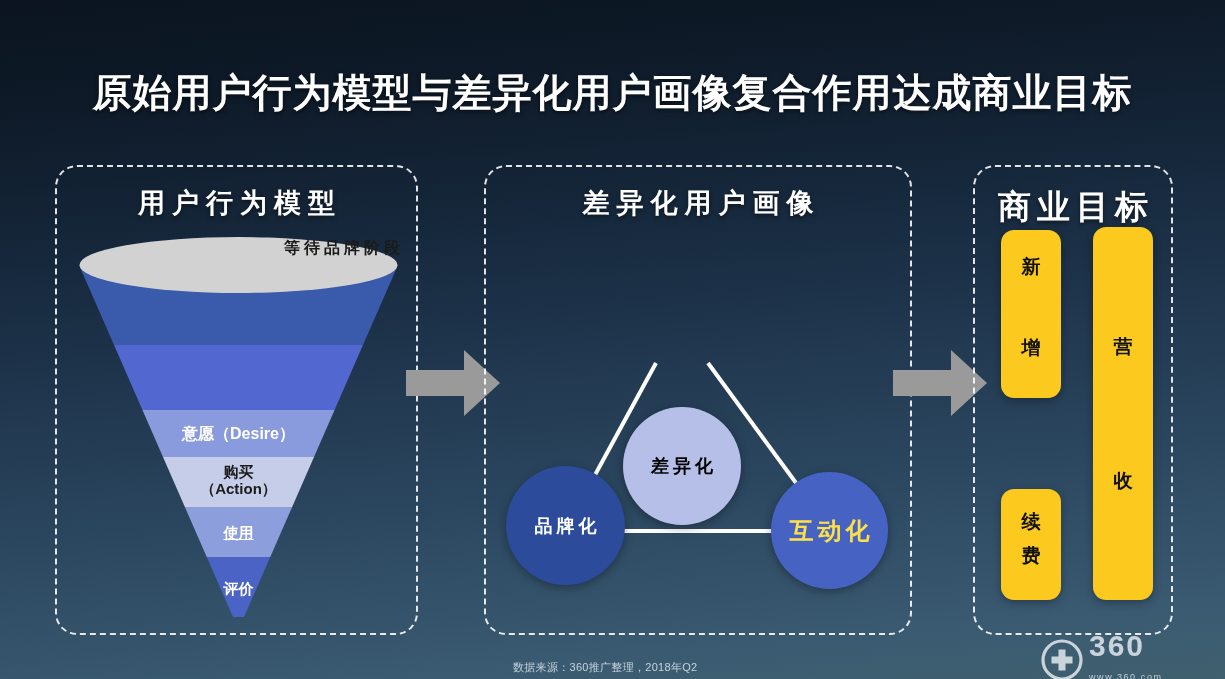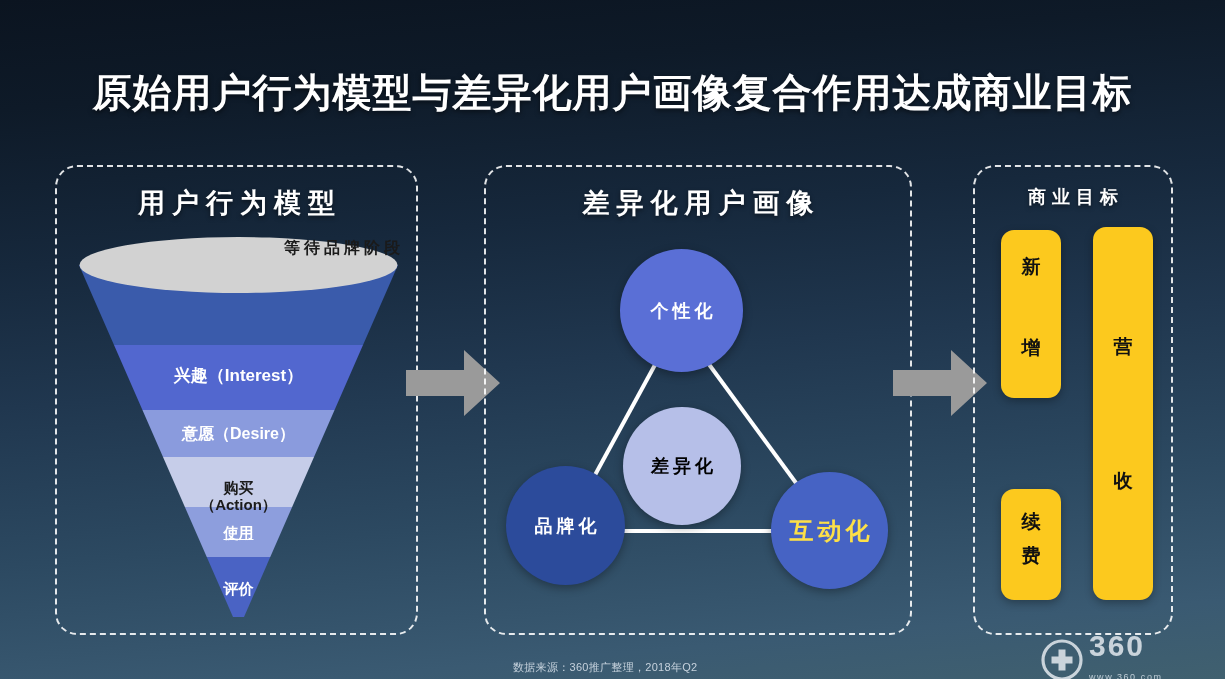--- a/index.html
+++ b/index.html
@@ -59,21 +59,21 @@
     width: 100%;
     text-align: center;
     color: #ffffff;
     font-size: 27px;
     font-weight: bold;
     letter-spacing: 7px;
     text-indent: 7px;
     text-shadow: 0 2px 4px rgba(0,0,0,0.5);
     white-space: nowrap;
   }
-  #panel-business .panel-title { font-size: 18px; letter-spacing: 6px; text-indent: 6px; }
+  #panel-business .panel-title { font-size: 33px; letter-spacing: 6px; text-indent: 6px; }
 
   
   #funnel-wrap {
     position: absolute;
     left: 16px;
     top: 62px;
     width: 331px;
     height: 390px;
   }
   #funnel-svg { position: absolute; left: 0; top: 0; }
@@ -220,23 +220,22 @@
           <rect x="0" y="181" width="331" height="47" fill="#8a9bdd"></rect>
           <rect x="0" y="228" width="331" height="50" fill="#c6cde9"></rect>
           <rect x="0" y="278" width="331" height="50" fill="#8d9edd"></rect>
           <rect x="0" y="328" width="331" height="62" fill="#4a63c4"></rect>
         </g>
 
         <ellipse cx="165.5" cy="36" rx="159" ry="28" fill="#d2d2d2"></ellipse>
       </svg>
 
       <div class="funnel-label fl-cap">等待品牌阶段</div>
-      <div class="funnel-label fl-2">兴趣（Interest）</div>
       <div class="funnel-label fl-3">意愿（Desire）</div>
-      <div class="funnel-label fl-4" style="white-space:pre-line;margin-top:16px;">购买
+      <div class="funnel-label fl-4" style="white-space:pre-line;">购买
 （Action）</div>
       <div class="funnel-label fl-5">使用</div>
       <div class="funnel-label fl-6">评价</div>
     </div>
   </div>
 
   <div class="arrow" id="arrow-1">
     <svg width="95" height="70" viewBox="0 0 95 70">
       <path d="M 0,22 L 58,22 L 58,2 L 94,35 L 58,68 L 58,48 L 0,48 Z" fill="#9a9a9a"></path>
     </svg>
@@ -245,21 +244,20 @@
   <div class="panel" id="panel-persona">
     <div class="panel-title">差异化用户画像</div>
 
     <div id="persona-graph">
       <svg id="persona-lines" width="428" height="470" viewBox="0 0 428 470">
         <line x1="170" y1="196" x2="97" y2="330" stroke="#ffffff" stroke-width="4"></line>
         <line x1="222" y1="196" x2="324" y2="335" stroke="#ffffff" stroke-width="4"></line>
         <line x1="128" y1="364" x2="292" y2="364" stroke="#ffffff" stroke-width="4"></line>
       </svg>
 
-      <div class="circle" id="circle-personal">个性化</div>
       <div class="circle" id="circle-differentiated">差异化</div>
       <div class="circle" id="circle-brand">品牌化</div>
       <div class="circle" id="circle-interactive">互动化</div>
     </div>
   </div>
 
   <div class="arrow" id="arrow-2">
     <svg width="95" height="70" viewBox="0 0 95 70">
       <path d="M 0,22 L 58,22 L 58,2 L 94,35 L 58,68 L 58,48 L 0,48 Z" fill="#9a9a9a"></path>
     </svg>

